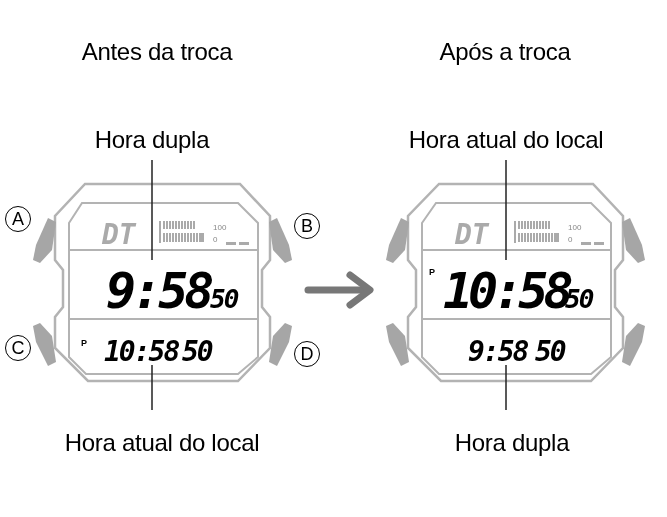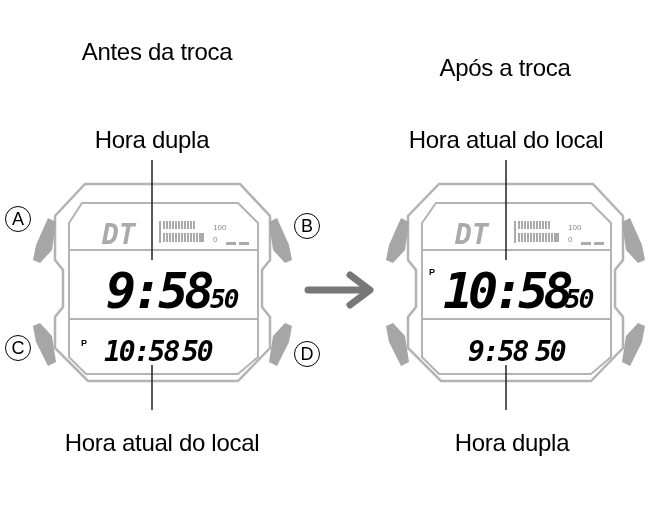--- a/index.html
+++ b/index.html
@@ -7,21 +7,21 @@
     .heading { position: absolute; font-size: 24px; line-height: 28px; white-space: nowrap; transform: translateX(-50%); letter-spacing: -0.3px; }
     .label { position: absolute; font-size: 24px; line-height: 28px; white-space: nowrap; transform: translateX(-50%); letter-spacing: -0.3px; text-align: right; }
     svg.watch { position: absolute; }
     .lcd { font-family: "DejaVu Sans Mono", monospace; font-weight: bold; font-style: italic; }
     .btn-letter { position: absolute; width: 24px; height: 24px; border: 1.5px solid #000; border-radius: 50%; font-size: 18px; line-height: 24px; text-align: center; box-sizing: content-box; }
   </style>
 </head>
 <body>
 
 <div class="heading" style="left:157px; top:38px;">Antes da troca</div>
-<div class="heading" style="left:505px; top:38px;margin-top:16px;">Após a troca</div>
+<div class="heading" style="left:505px; top:38px;">Após a troca</div>
 
 <div class="label" style="left:152px; top:126px;">Hora dupla</div>
 <div class="label" style="left:506px; top:126px;">Hora atual do local</div>
 
 <div class="label" style="left:162px; top:429px;">Hora atual do local</div>
 <div class="label" style="left:512px; top:429px;">Hora dupla</div>
 
 <svg class="watch" style="left:0; top:160px;" width="320" height="250" viewBox="0 0 320 250">
 
   <polygon points="85,24 240,24 270,56 270,100 262,110 262,147 270,157 270,188 238,221 88,221 55,188 55,157 63,147 63,110 55,100 55,56" fill="none" stroke="#b3b3b3" stroke-width="2.5"></polygon>

